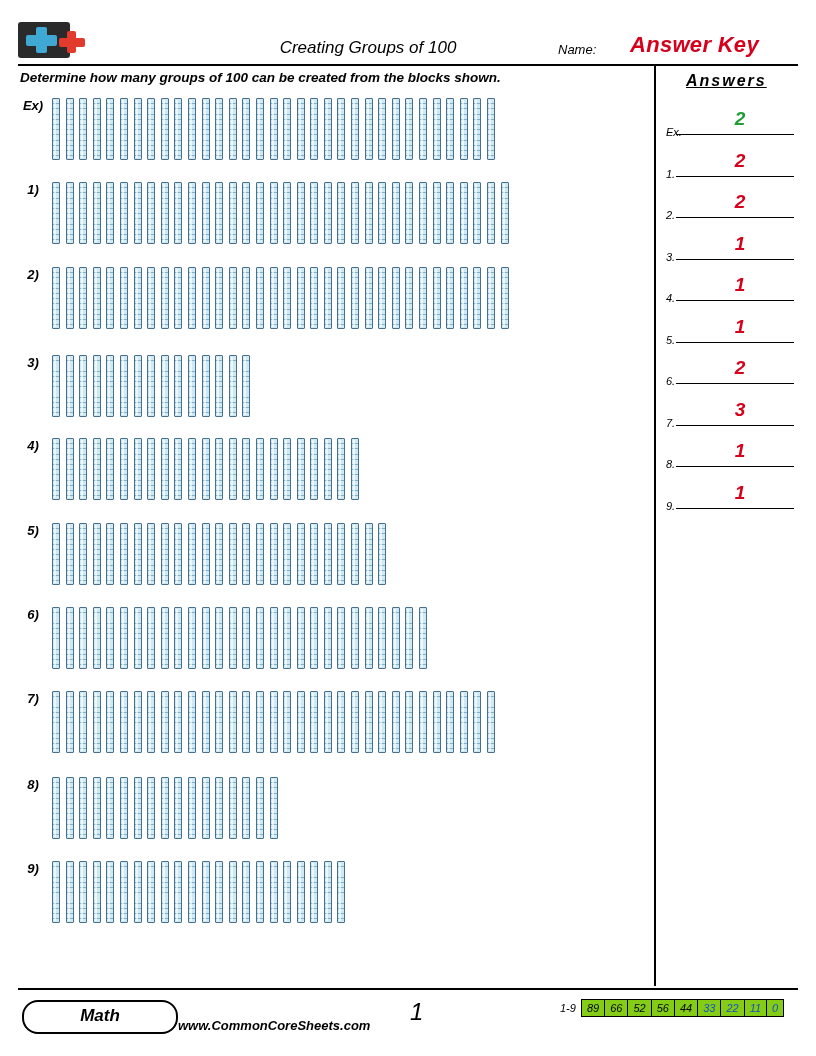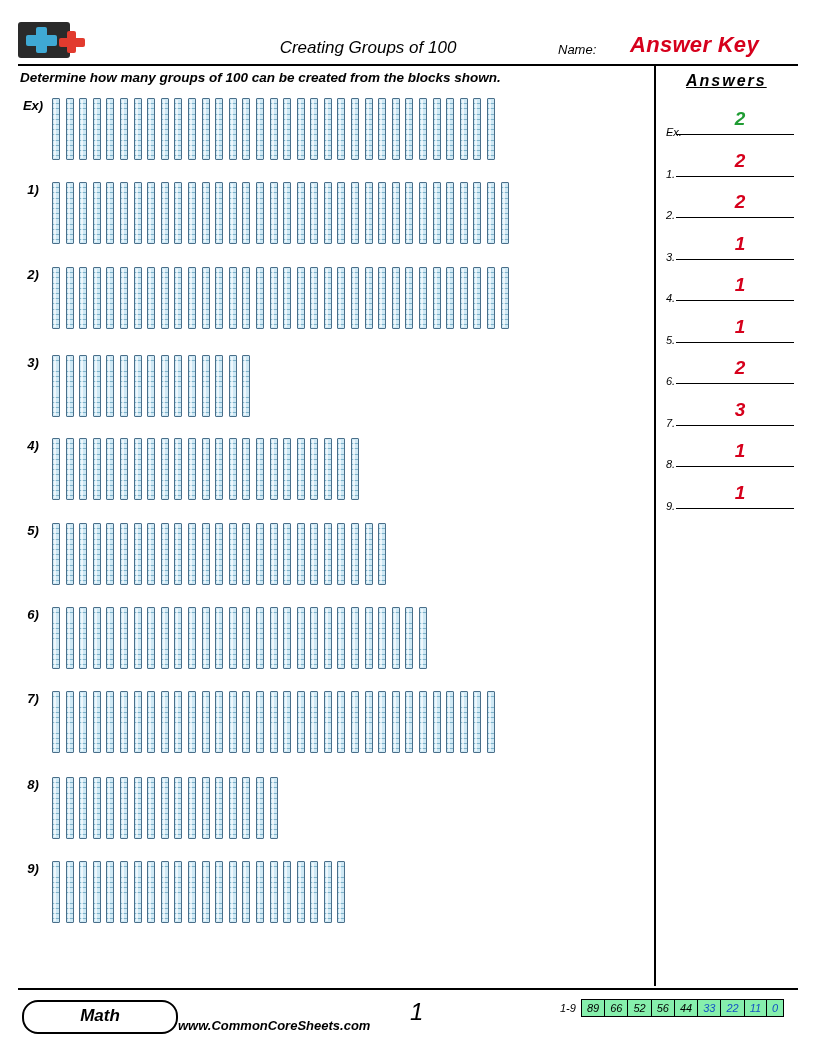--- a/index.html
+++ b/index.html
@@ -284,21 +284,21 @@
     margin-right: 5px;
     font-size: 11px;
   }
   .score-cell {
     border: 1px solid #000;
     border-right: none;
     padding: 2px 5px;
     min-width: 13px;
     text-align: center;
     font-size: 11px;
-    background: #86efac;
+    background: #84cc16;
   }
   .score-cell:last-child {
     border-right: 1px solid #000;
   }
   .score-cell.hl {
     color: #1452c4;
   }
 </style>
 </head>
 <body>

